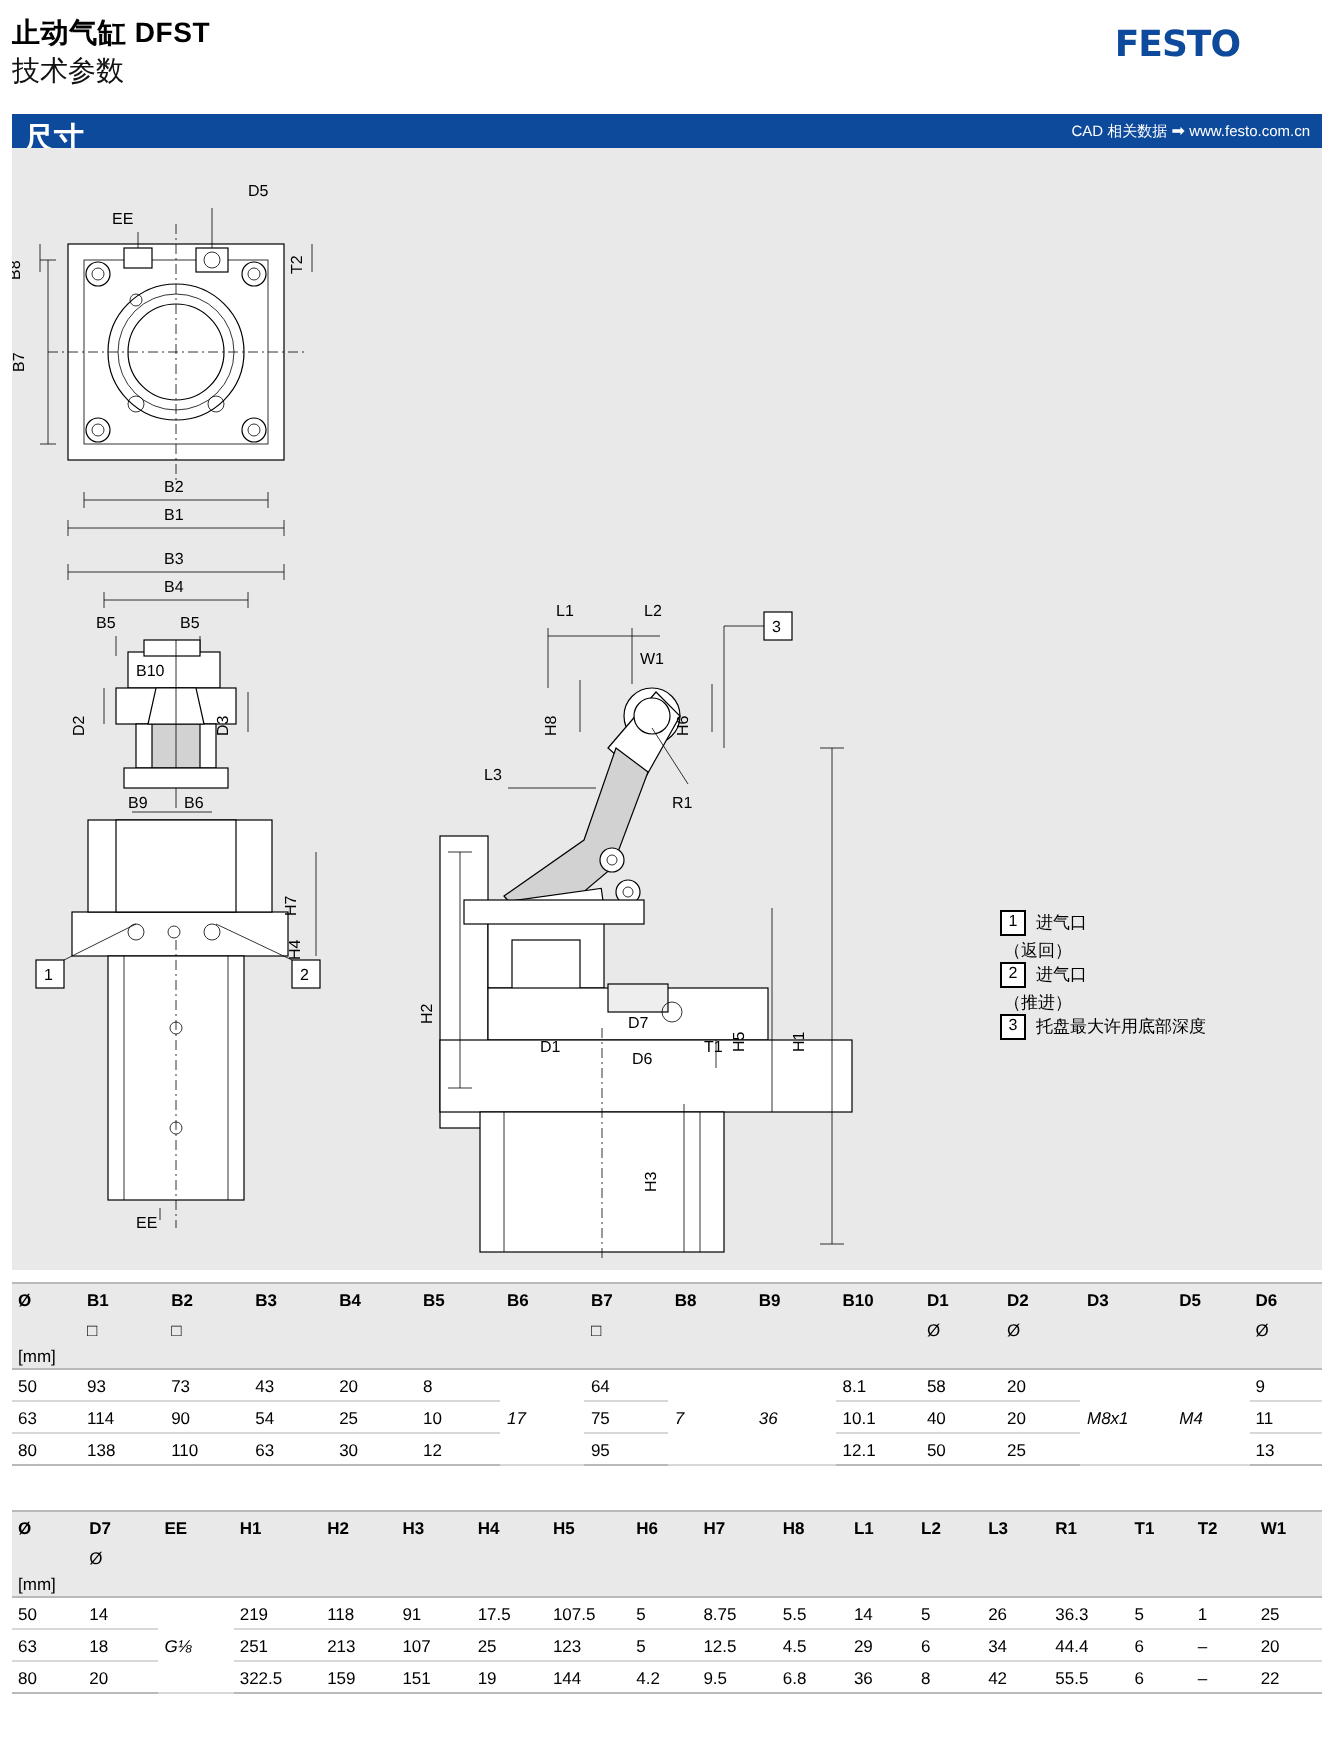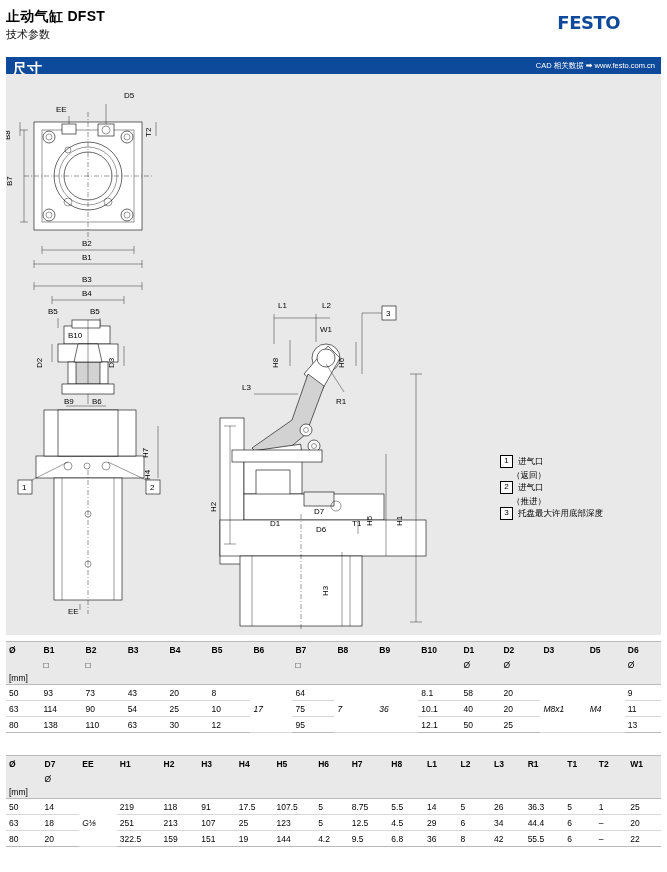--- a/index.html
+++ b/index.html
@@ -14,21 +14,21 @@
   
   .page-header{
     position:absolute;left:0;top:0;width:628px;height:44px;
   }
   .title-main{
     position:absolute;left:6px;top:8px;
     font-size:14px;font-weight:bold;letter-spacing:0.3px;
   }
   .title-sub{
     position:absolute;left:6px;top:27px;
-    font-size:11px;color:#111;text-align:right;
+    font-size:14px;color:#111;text-align:right;
   }
   .festo-logo{
     position:absolute;right:8px;top:12px;
     font-size:18px;font-weight:bold;color:#0e4a9b;
     letter-spacing:-0.5px;
     font-family:"DejaVu Sans", sans-serif;
     margin-left:40px;
   }
   
   .blue-band{
@@ -52,21 +52,21 @@
   .legend{
     position:absolute;left:500px;top:455px;font-size:8px;line-height:14px;
   }
   .legend .row{display:flex;align-items:flex-start;margin-bottom:1px;}
   .legend .boxnum{
     width:11px;height:11px;border:1px solid #000;background:#fff;
     display:inline-block;text-align:center;line-height:10px;font-size:8px;
     margin-right:5px;flex:0 0 auto;
   }
   .legend .ltext{font-size:8.5px;line-height:12px;}
-  .legend .sub{margin-left:12px;font-size:8.5px;line-height:12px;}
+  .legend .sub{margin-left:2px;font-size:8.5px;line-height:12px;}
   
   table.spec{
     border-collapse:collapse;
     position:absolute;
     font-size:8.5px;
     background:#fff;
   }
   table.spec td, table.spec th{
     border:0;
     text-align:left;

